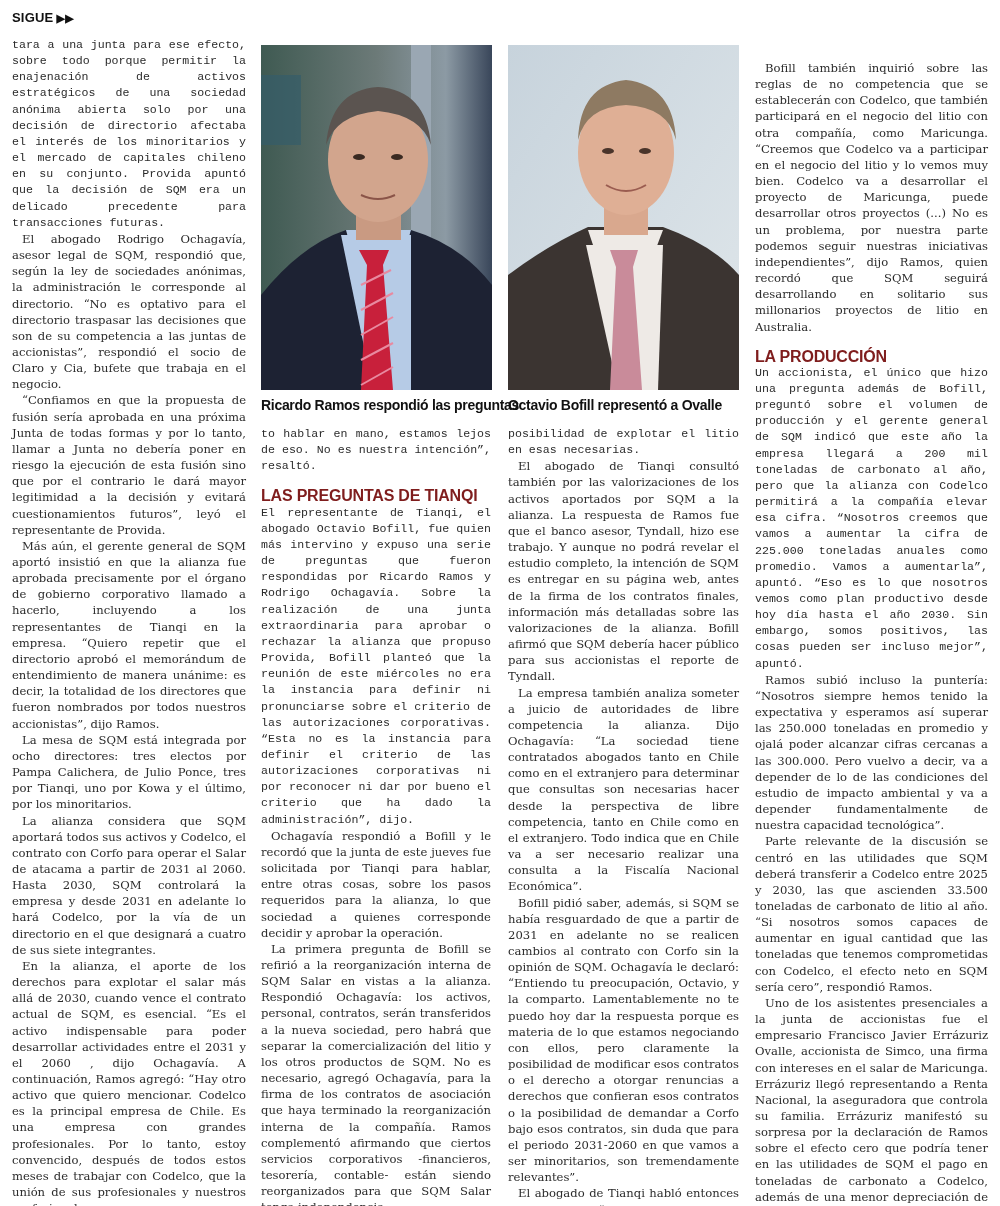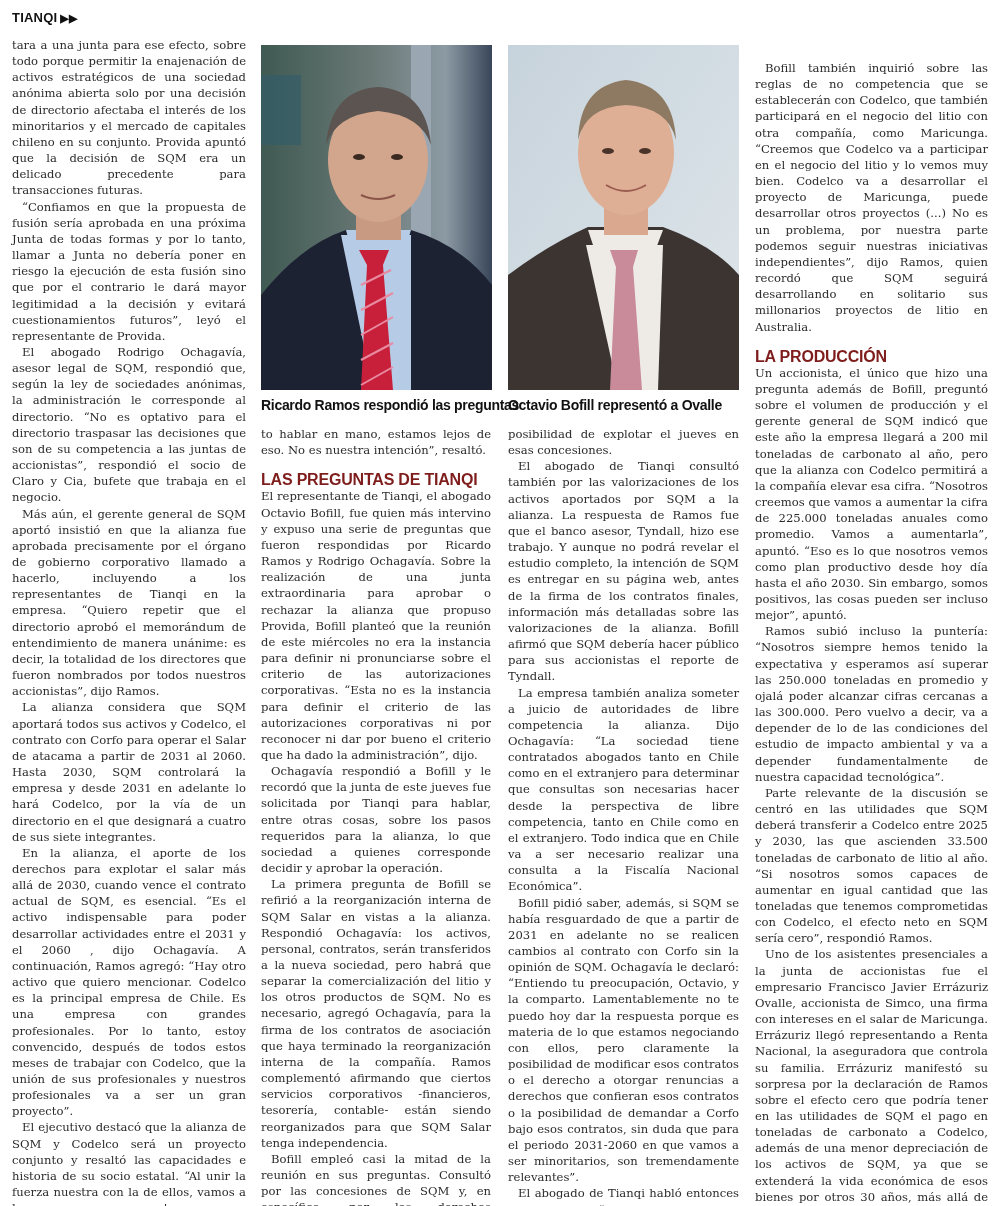--- a/index.html
+++ b/index.html
@@ -4,47 +4,48 @@
 <style>
   html, body { margin:0; padding:0; background:#ffffff; }
   body { width:1000px; height:1206px; position:relative; overflow:hidden;
          font-family:"DejaVu Serif", "Liberation Serif", serif; color:#2b2b2b; }
   .sigue { position:absolute; left:12px; top:10px; font-family:"Liberation Sans", sans-serif;
            font-weight:bold; font-size:13px; color:#111; letter-spacing:0.2px; }
   .sigue .arrows { font-size:11px; margin-left:3px; }
   .col { position:absolute; font-size:11.6px; line-height:16.15px; text-align:justify;
          hyphens:auto; -webkit-hyphens:auto; }
   .col p { margin:0; text-indent:10px; }
-  .col p.first { text-indent:0; }
+  .col p.first { text-indent:0;font-family:Liberation Mono, monospace; }
   .c1 { left:12px; top:37px; width:234px; }
   .c2 { left:261px; top:426px; width:230px; }
   .c3 { left:508px; top:426px; width:231px; }
   .c4 { left:755px; top:60px; width:233px; }
   .subhead { font-family:Liberation Sans, sans-serif; font-weight:bold; color:#7f1d1d;
              font-size:16px; text-transform:uppercase; margin:14px 0 0 0; letter-spacing:-0.2px; }
   .photo { position:absolute; top:45px; height:345px; overflow:hidden; }
   .photo1 { left:261px; width:231px; }
   .photo2 { left:508px; width:231px; }
   .caption { position:absolute; top:397px; font-family:"Liberation Sans", sans-serif;
              font-weight:bold; font-size:14px; color:#111; letter-spacing:-0.3px; }
   .cap1 { left:261px; }
   .cap2 { left:508px; }
 </style>
 </head>
 <body>
 
 <div class="sigue">
-  <span>TIANQI</span><span class="arrows">▶▶</span>
+  <span>SIGUE</span><span class="arrows">▶▶</span>
 </div>
 
 <div class="col c1">
   <p class="first">tara a una junta para ese efecto, sobre todo porque permitir la enajenación de activos estratégicos de una sociedad anónima abierta solo por una decisión de directorio afectaba el interés de los minoritarios y el mercado de capitales chileno en su conjunto. Provida apuntó que la decisión de SQM era un delicado precedente para transacciones futuras.</p>
+  <p>El abogado Rodrigo Ochagavía, asesor legal de SQM, respondió que, según la ley de sociedades anónimas, la administración le corresponde al directorio. “No es optativo para el directorio traspasar las decisiones que son de su competencia a las juntas de accionistas”, respondió el socio de Claro y Cia, bufete que trabaja en el negocio.</p>
   <p>“Confiamos en que la propuesta de fusión sería aprobada en una próxima Junta de todas formas y por lo tanto, llamar a Junta no debería poner en riesgo la ejecución de esta fusión sino que por el contrario le dará mayor legitimidad a la decisión y evitará cuestionamientos futuros”, leyó el representante de Provida.</p>
-  <p>El abogado Rodrigo Ochagavía, asesor legal de SQM, respondió que, según la ley de sociedades anónimas, la administración le corresponde al directorio. “No es optativo para el directorio traspasar las decisiones que son de su competencia a las juntas de accionistas”, respondió el socio de Claro y Cia, bufete que trabaja en el negocio.</p>
   <p>Más aún, el gerente general de SQM aportó insistió en que la alianza fue aprobada precisamente por el órgano de gobierno corporativo llamado a hacerlo, incluyendo a los representantes de Tianqi en la empresa. “Quiero repetir que el directorio aprobó el memorándum de entendimiento de manera unánime: es decir, la totalidad de los directores que fueron nombrados por todos nuestros accionistas”, dijo Ramos.</p>
+  <p>La mesa de SQM está integrada por ocho directores: tres electos por Pampa Calichera, de Julio Ponce, tres por Tianqi, uno por Kowa y el último, por los minoritarios.</p>
   <p>La alianza considera que SQM aportará todos sus activos y Codelco, el contrato con Corfo para operar el Salar de atacama a partir de 2031 al 2060. Hasta 2030, SQM controlará la empresa y desde 2031 en adelante lo hará Codelco, por la vía de un directorio en el que designará a cuatro de sus siete integrantes.</p>
   <p>En la alianza, el aporte de los derechos para explotar el salar más allá de 2030, cuando vence el contrato actual de SQM, es esencial. “Es el activo indispensable para poder desarrollar actividades entre el 2031 y el 2060 , dijo Ochagavía. A continuación, Ramos agregó: “Hay otro activo que quiero mencionar. Codelco es la principal empresa de Chile. Es una empresa con grandes profesionales. Por lo tanto, estoy convencido, después de todos estos meses de trabajar con Codelco, que la unión de sus profesionales y nuestros profesionales va a ser un gran proyecto”.</p>
   <p>El ejecutivo destacó que la alianza de SQM y Codelco será un proyecto conjunto y resaltó las capacidades e historia de su socio estatal. “Al unir la fuerza nuestra con la de ellos, vamos a hacer un gran proyecto y es un proyecto que vamos a ver los beneficios y sus riesgos en conjunto. Nosotros no estamos vendiendo un proyec-</p>
 </div>
 
 <div class="photo photo1">
   <svg width="231" height="345" viewBox="0 0 231 345">
     <defs>
       <linearGradient id="bg1" x1="0" y1="0" x2="1" y2="0">
         <stop offset="0" stop-color="#3f5a52"></stop>
@@ -113,21 +114,21 @@
 <div class="col c2">
   <p class="first">to hablar en mano, estamos lejos de eso. No es nuestra intención”, resaltó.</p>
   <div class="subhead">LAS PREGUNTAS DE TIANQI</div>
   <p class="first">El representante de Tianqi, el abogado Octavio Bofill, fue quien más intervino y expuso una serie de preguntas que fueron respondidas por Ricardo Ramos y Rodrigo Ochagavía. Sobre la realización de una junta extraordinaria para aprobar o rechazar la alianza que propuso Provida, Bofill planteó que la reunión de este miércoles no era la instancia para definir ni pronunciarse sobre el criterio de las autorizaciones corporativas. “Esta no es la instancia para definir el criterio de las autorizaciones corporativas ni por reconocer ni dar por bueno el criterio que ha dado la administración”, dijo.</p>
   <p>Ochagavía respondió a Bofill y le recordó que la junta de este jueves fue solicitada por Tianqi para hablar, entre otras cosas, sobre los pasos requeridos para la alianza, lo que sociedad a quienes corresponde decidir y aprobar la operación.</p>
   <p>La primera pregunta de Bofill se refirió a la reorganización interna de SQM Salar en vistas a la alianza. Respondió Ochagavía: los activos, personal, contratos, serán transferidos a la nueva sociedad, pero habrá que separar la comercialización del litio y los otros productos de SQM. No es necesario, agregó Ochagavía, para la firma de los contratos de asociación que haya terminado la reorganización interna de la compañía. Ramos complementó afirmando que ciertos servicios corporativos -financieros, tesorería, contable- están siendo reorganizados para que SQM Salar tenga independencia.</p>
   <p>Bofill empleó casi la mitad de la reunión en sus preguntas. Consultó por las concesiones de SQM y, en específico, por los derechos transferidos por SQM a Codelco en el salar de Maricunga. Ramos respondió que SQM no tenía planificado ningún negocio en Maricunga, ya que no tenía la</p>
 </div>
 
 <div class="col c3">
-  <p class="first">posibilidad de explotar el jueves en esas concesiones.</p>
+  <p class="first">posibilidad de explotar el litio en esas necesarias.</p>
   <p>El abogado de Tianqi consultó también por las valorizaciones de los activos aportados por SQM a la alianza. La respuesta de Ramos fue que el banco asesor, Tyndall, hizo ese trabajo. Y aunque no podrá revelar el estudio completo, la intención de SQM es entregar en su página web, antes de la firma de los contratos finales, información más detalladas sobre las valorizaciones de la alianza. Bofill afirmó que SQM debería hacer público para sus accionistas el reporte de Tyndall.</p>
   <p>La empresa también analiza someter a juicio de autoridades de libre competencia la alianza. Dijo Ochagavía: “La sociedad tiene contratados abogados tanto en Chile como en el extranjero para determinar que consultas son necesarias hacer desde la perspectiva de libre competencia, tanto en Chile como en el extranjero. Todo indica que en Chile va a ser necesario realizar una consulta a la Fiscalía Nacional Económica”.</p>
   <p>Bofill pidió saber, además, si SQM se había resguardado de que a partir de 2031 en adelante no se realicen cambios al contrato con Corfo sin la opinión de SQM. Ochagavía le declaró: “Entiendo tu preocupación, Octavio, y la comparto. Lamentablemente no te puedo hoy dar la respuesta porque es materia de lo que estamos negociando con ellos, pero claramente la posibilidad de modificar esos contratos o el derecho a otorgar renuncias a derechos que confieran esos contratos o la posibilidad de demandar a Corfo bajo esos contratos, sin duda que para el periodo 2031-2060 en que vamos a ser minoritarios, son tremendamente relevantes”.</p>
   <p>El abogado de Tianqi habló entonces por su cliente: “Parte importante de la preocupación de este accionista es precisamente ser capaces de capturar ese valor futuro como lo prevemos hoy día y que no haya cambios de reglas en el en el camino”.</p>
 </div>
 
 <div class="col c4">
   <p>Bofill también inquirió sobre las reglas de no competencia que se establecerán con Codelco, que también participará en el negocio del litio con otra compañía, como Maricunga. “Creemos que Codelco va a participar en el negocio del litio y lo vemos muy bien. Codelco va a desarrollar el proyecto de Maricunga, puede desarrollar otros proyectos (...) No es un problema, por nuestra parte podemos seguir nuestras iniciativas independientes”, dijo Ramos, quien recordó que SQM seguirá desarrollando en solitario sus millonarios proyectos de litio en Australia.</p>
   <div class="subhead">LA PRODUCCIÓN</div>
   <p class="first">Un accionista, el único que hizo una pregunta además de Bofill, preguntó sobre el volumen de producción y el gerente general de SQM indicó que este año la empresa llegará a 200 mil toneladas de carbonato al año, pero que la alianza con Codelco permitirá a la compañía elevar esa cifra. “Nosotros creemos que vamos a aumentar la cifra de 225.000 toneladas anuales como promedio. Vamos a aumentarla”, apuntó. “Eso es lo que nosotros vemos como plan productivo desde hoy día hasta el año 2030. Sin embargo, somos positivos, las cosas pueden ser incluso mejor”, apuntó.</p>

